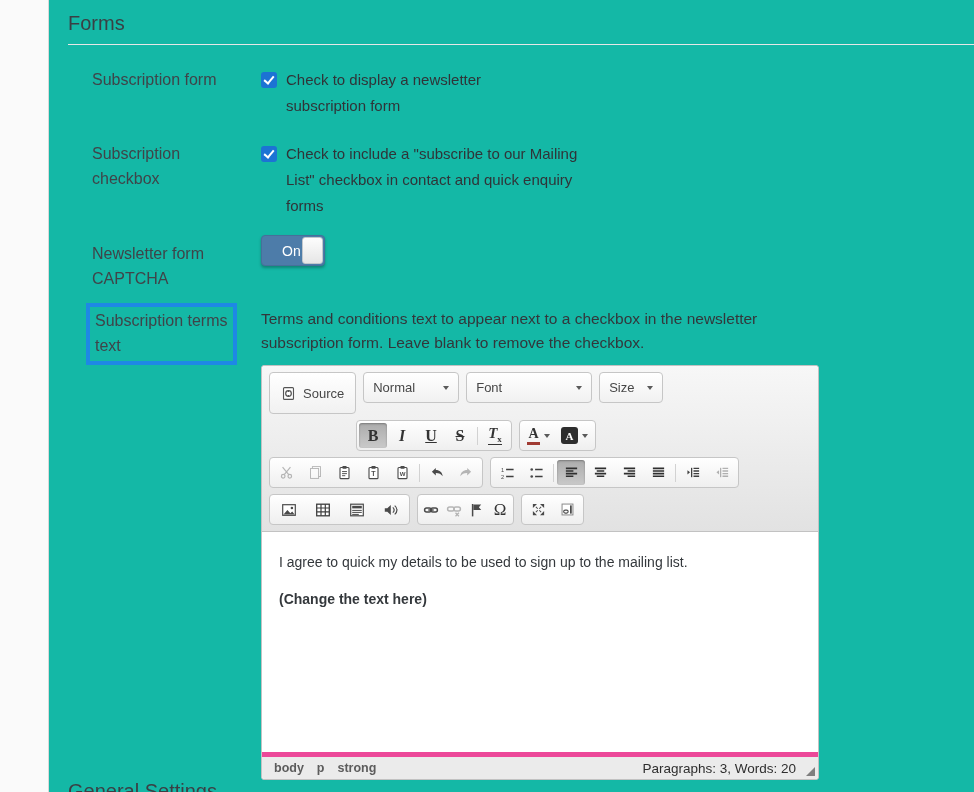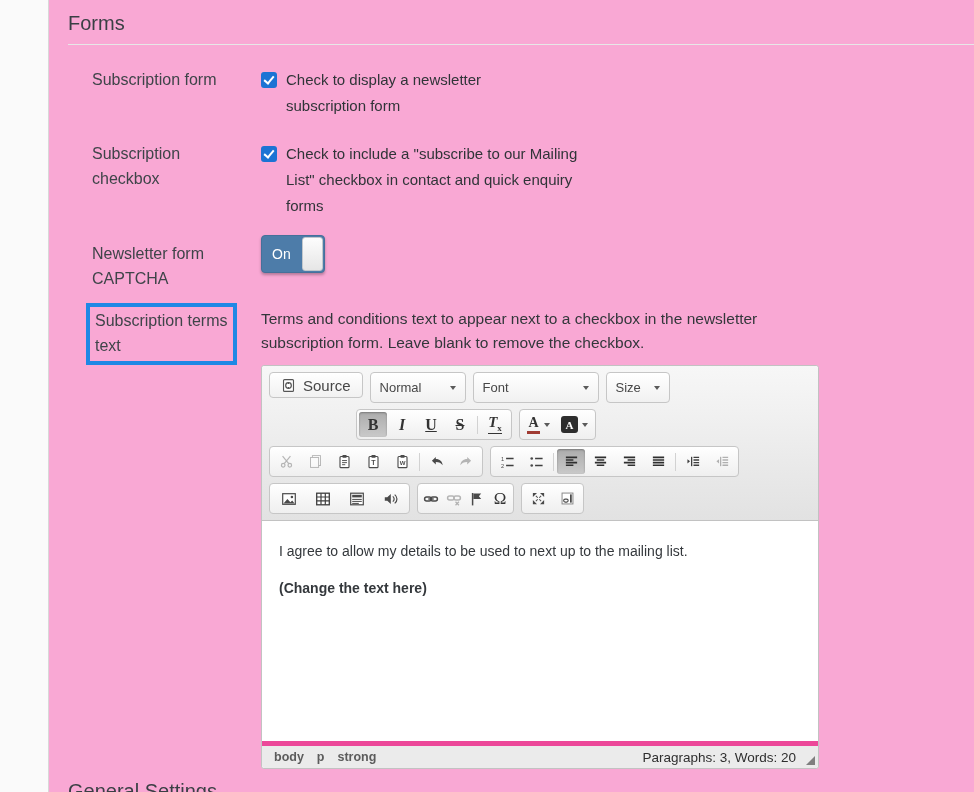--- a/index.html
+++ b/index.html
@@ -1,56 +1,56 @@
 <!DOCTYPE html>
 <html><head>
 <meta charset="utf-8">
 <style>
   * { box-sizing: border-box; }
   html,body { margin:0; padding:0; }
   body { font-family:"Liberation Sans","DejaVu Sans",sans-serif; background:#fff; }
-  .page { position:relative; width:974px; height:792px; background:#f9a8d4; overflow:hidden; }
+  .page { position:relative; width:974px; height:792px; background:#14b8a6; overflow:hidden; }
   .gutter { position:absolute; left:0; top:0; width:49px; height:100%; background:#fafafa; border-right:1px solid #d8d8d8; }
   .content { position:absolute; left:50px; top:0; right:0; padding:12px 0 0 18px; }
 
   .section-title { font-size:20px; font-weight:400; color:#3a3f44; margin:0; }
   .rule { border:none; border-top:1px solid #e7e7e7; margin:9px 0 0 0; }
 
   .rows { padding-top:22px;margin-left:24px; }
   .form-row { display:grid; grid-template-columns:169px 1fr; margin-bottom:22px; }
   .form-row.gap-sm { margin-bottom:16px; }
   .row-label { font-size:16px; color:#3f4449; line-height:25px; padding-right:24px; }
   .label-highlight { display:inline-block; border:4px solid #1e88e5; padding:1px 0 3px 5px; margin:-4px 0 0 -6px; }
 
   .check-row { display:flex; gap:9px; align-items:flex-start; font-size:15px; color:#303438; line-height:26px; }
   .checkbox { width:16px; height:16px; flex:none; margin-top:5px; border-radius:3px; background:#1c73d4; position:relative; cursor:pointer; }
   .checkbox::after { content:""; position:absolute; left:5px; top:2px; width:4px; height:8px; border:solid #fff; border-width:0 2px 2px 0; transform:rotate(40deg); }
   .check-text.w1 { max-width:250px; }
   .check-text.w2 { max-width:308px; }
 
-  .toggle { width:64px; height:38px; margin-top:-6px; background:#4d7ca9; border:1px solid #46709a; border-radius:4px; position:relative; box-shadow:0 2px 3px rgba(0,0,0,.28); color:#fff; font-size:14px; display:flex; align-items:center; padding-left:10px; cursor:pointer; }
+  .toggle { width:64px; height:31px; margin-top:-6px; background:#4d7ca9; border:1px solid #46709a; border-radius:4px; position:relative; box-shadow:0 2px 3px rgba(0,0,0,.28); color:#fff; font-size:14px; display:flex; align-items:center; padding-left:20px; cursor:pointer; }
   .toggle-handle { position:absolute; right:1px; top:1px; bottom:1px; width:21px; background:linear-gradient(#fdfdfd,#e6e6e6); border:1px solid #c2c7cc; border-radius:3px; }
 
   .desc { font-size:15.5px; color:#33373b; line-height:24px; max-width:535px; margin:0 0 10px 0; }
 
   
   .editor { width:558px; border:1px solid #c2c2c2; border-radius:3px; background:#fff; }
   .toolbar { background:linear-gradient(#f7f7f7,#e2e2e2); padding:6px 5px 0 7px; border-bottom:1px solid #c2c2c2; border-radius:3px 3px 0 0; }
   .tb-row { display:flex; gap:7px; margin-bottom:6px; }
   .tb-row.indent2 { margin-left:87px; }
   .tb-group { display:inline-flex; align-items:center; background:linear-gradient(#ffffff,#efefef); border:1px solid #c6c6c6; border-radius:4px; padding:2px; gap:1px; }
   .tb-btn { width:28px; height:25px; display:flex; align-items:center; justify-content:center; border-radius:3px; cursor:pointer; }
   .tb-btn.wide { width:33px; }
   .tb-btn.slim { width:22px; }
   .tb-btn.active { background:linear-gradient(#acacac,#c9c9c9); box-shadow:inset 0 1px 2px rgba(0,0,0,.3); }
   .tb-btn.disabled { opacity:.38; }
   .tb-sep { width:1px; height:18px; background:#d2d2d2; margin:0 2px; flex:none; }
   .tb-combo { display:inline-flex; align-items:center; justify-content:space-between; background:linear-gradient(#ffffff,#f1f1f1); border:1px solid #c6c6c6; border-radius:4px; height:31px; padding:0 9px; font-size:13px; color:#474747; cursor:pointer; }
   .cb-normal { width:96px; } .cb-font { width:126px; } .cb-size { width:64px; }
-  .source-btn { display:inline-flex; align-items:center; gap:7px; height:26px; padding:0 11px; background:linear-gradient(#ffffff,#f1f1f1); border:1px solid #c6c6c6; border-radius:4px; font-size:15px; color:#474747; cursor:pointer; }
+  .source-btn { display:inline-flex; align-items:center; gap:7px; height:42px; padding:0 11px; background:linear-gradient(#ffffff,#f1f1f1); border:1px solid #c6c6c6; border-radius:4px; font-size:13px; color:#474747; cursor:pointer; }
   .caret { width:0; height:0; border-left:3.5px solid transparent; border-right:3.5px solid transparent; border-top:4.5px solid #5a5a5a; }
   .ltr { font-family:"Liberation Serif","DejaVu Serif",serif; font-size:16px; color:#333; line-height:1; }
   .ltr-b { font-weight:700; }
   .ltr-i { font-style:italic; font-weight:600; }
   .ltr-u { text-decoration:underline; font-weight:600; }
   .ltr-s { text-decoration:line-through; font-weight:600; }
   .rmf { font-family:"Liberation Serif",serif; font-style:italic; font-weight:700; font-size:15px; color:#333; border-bottom:1px solid #333; line-height:1.05; }
   .rmf sub { font-size:9px; font-style:normal; }
   .acolor { display:flex; flex-direction:column; align-items:center; line-height:1; }
   .acolor .a { font-family:"Liberation Serif",serif; font-weight:700; font-size:14px; color:#333; }
@@ -405,21 +405,21 @@
                           <rect x="3.9" y="8.6" width="4.8" height="3.2" rx="1.6" fill="none" stroke="#4a4a4a" stroke-width="1.2"></rect>
                           <path d="M11.6 3.6v8.8" stroke="#4a4a4a" stroke-width="1.9"></path>
                         </svg>
                       </span>
                   </div>
                 </div>
               </div>
             </div>
 
             <div class="ed-content">
-              <p class="p1">I agree to allow my details to be used to next up to the mailing list.</p>
+              <p class="p1">I agree to quick my details to be used to sign up to the mailing list.</p>
               <p class="p2">(Change the text here)</p>
             </div>
 
             <div class="statusbar">
               <div class="el-path">
                 <span>body</span>
                 <span>p</span>
                 <span>strong</span>
               </div>
               <div class="stats">Paragraphs: 3, Words: 20</div>

